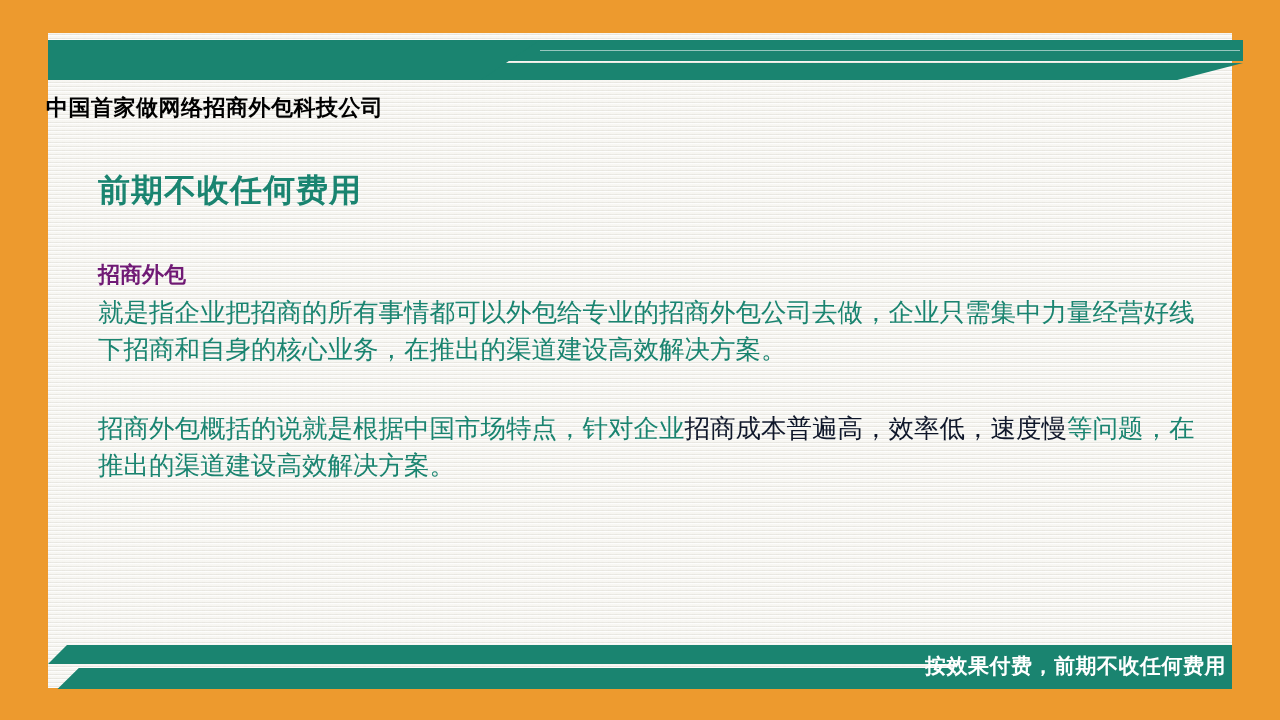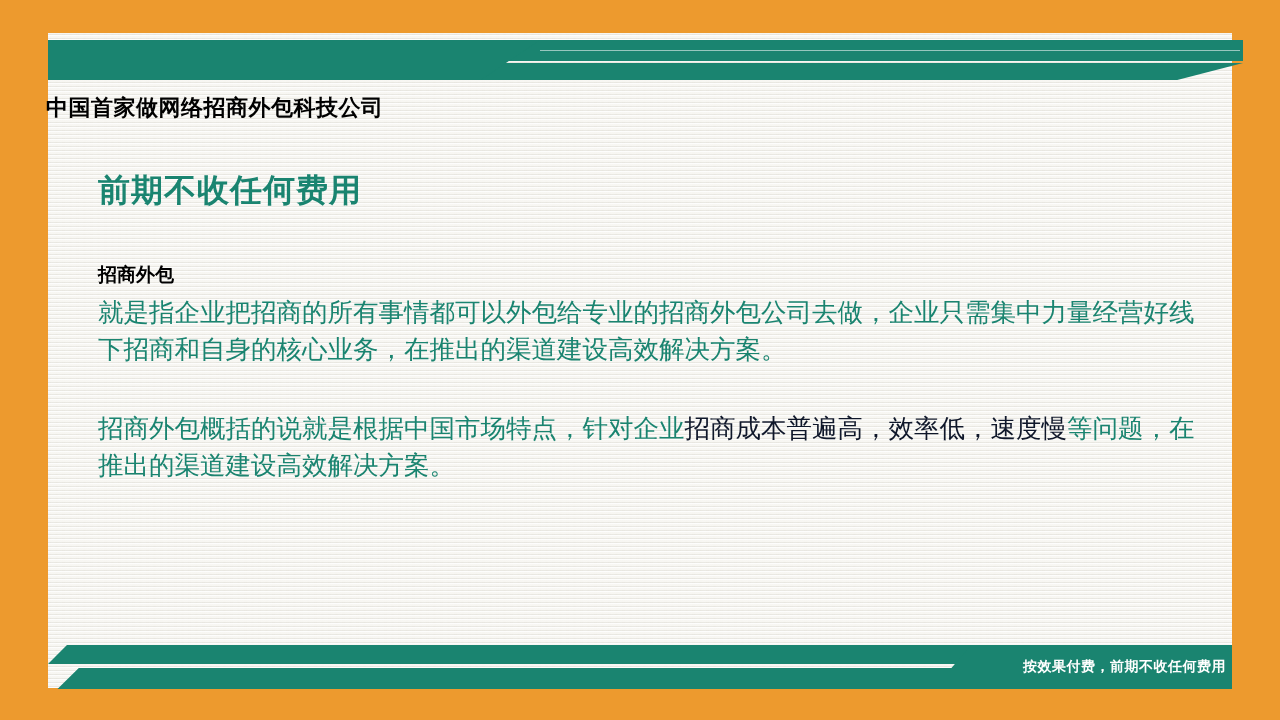--- a/index.html
+++ b/index.html
@@ -112,22 +112,22 @@
   }
   .page-title {
     color: #1A8470;
     font-size: 32px;
     font-weight: bold;
     letter-spacing: 1px;
     margin: 0 0 48px 0;
     line-height: 40px;
   }
   .sub-title {
-    color: #000000;
-    font-size: 19px;
+    color: #701a75;
+    font-size: 22px;
     font-weight: bold;
     margin: 0 0 2px 0;
     line-height: 34px;
   }
   .para {
     color: #1A8470;
     font-size: 25.5px;
     line-height: 37px;
     margin: 0;
     letter-spacing: 0px;
@@ -177,21 +177,21 @@
     height: 1px;
     background: rgba(255,255,255,0.5);
   }
   .footer-text {
     position: absolute;
     right: 54px;
     top: 650px;
     height: 32px;
     line-height: 32px;
     color: #ffffff;
-    font-size: 14px;
+    font-size: 21px;
     font-weight: bold;
     letter-spacing: 0.5px;
     white-space: nowrap;
   }
 </style>
 </head>
 <body>
 
 <div id="slide">
 

